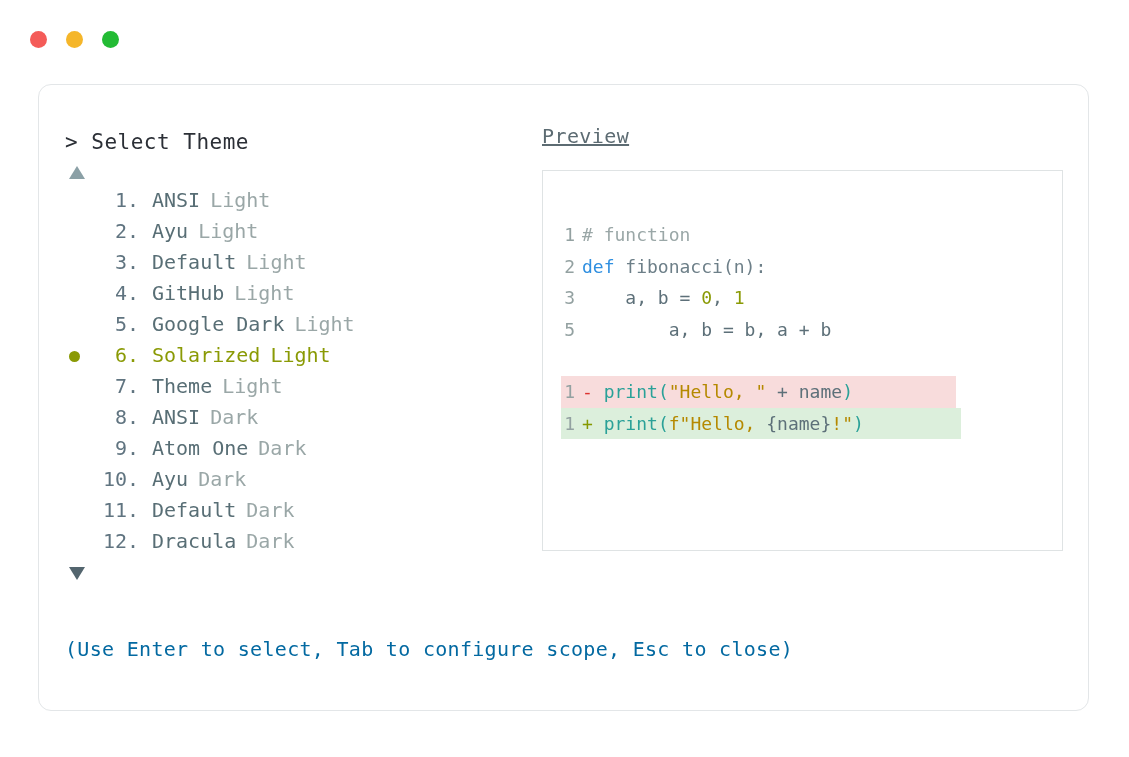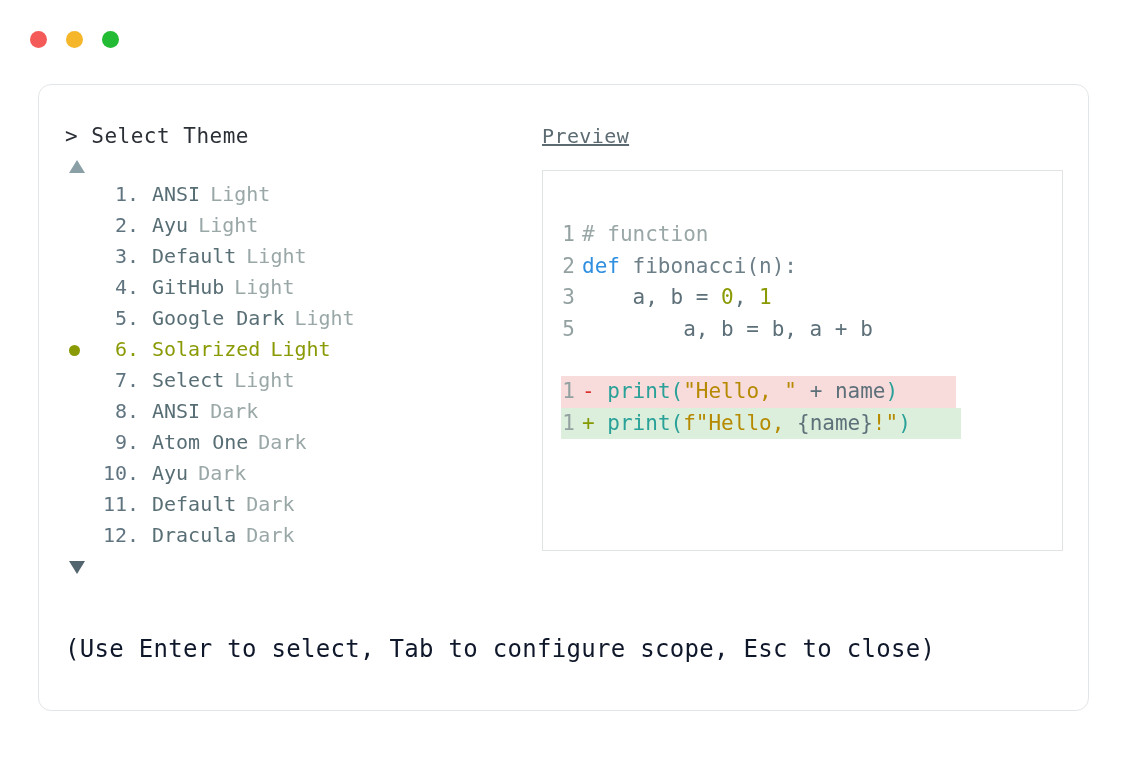--- a/index.html
+++ b/index.html
@@ -59,20 +59,21 @@
     left: 26px;
     top: 36px;
     width: 480px;
   }
   .prompt-line {
     font-size: 21px;
     line-height: 30px;
     color: #2b2f36;
     letter-spacing: 0.5px;
     white-space: pre;
+    margin-top: 6px;
   }
   .scroll-arrow {
     width: 0;
     height: 0;
     margin-left: 4px;
   }
   .scroll-arrow.up {
     border-left: 8px solid transparent;
     border-right: 8px solid transparent;
     border-bottom: 13px solid #8ba0a6;
@@ -158,21 +159,21 @@
     background: #ffffff;
     position: relative;
   }
   .code-area {
     position: absolute;
     left: 18px;
     top: 48px;
     right: 6px;
   }
   .code-line {
-    font-size: 21px;
+    font-size: 18px;
     line-height: 31.5px;
     white-space: pre;
     color: #5d7079;
   }
   .ln {
     color: #93a1a1;
     display: inline-block;
     width: 14px;
     text-align: right;
     margin-right: 7px;
@@ -191,23 +192,23 @@
 
   .diff-block { margin-top: 31px; }
   .code-line.diff-del { background: #f8dcdc; display: block; width: 395px; }
   .code-line.diff-add { background: #dcefdc; display: block; width: 400px; }
 
   
   .footer-hint {
     position: absolute;
     left: 26px;
     bottom: 47px;
-    font-size: 24px;
+    font-size: 20px;
     line-height: 28px;
-    color: #0f172a;
+    color: #0369a1;
     white-space: pre;
     letter-spacing: 0.3px;
   }
 </style>
 </head>
 <body>
 
 <div class="traffic-lights">
   <div class="light red"></div>
   <div class="light yellow"></div>
@@ -265,21 +266,21 @@
             <span class="bullet-dot"></span>
           </span>
           <span class="row-index">6.</span>
           <span class="row-name">Solarized</span>
           <span class="row-variant">Light</span>
         </li>
 
         <li class="theme-row">
           <span class="bullet-slot"></span>
           <span class="row-index">7.</span>
-          <span class="row-name">Select</span>
+          <span class="row-name">Theme</span>
           <span class="row-variant">Light</span>
         </li>
 
         <li class="theme-row">
           <span class="bullet-slot"></span>
           <span class="row-index">8.</span>
           <span class="row-name">ANSI</span>
           <span class="row-variant">Dark</span>
         </li>
 

